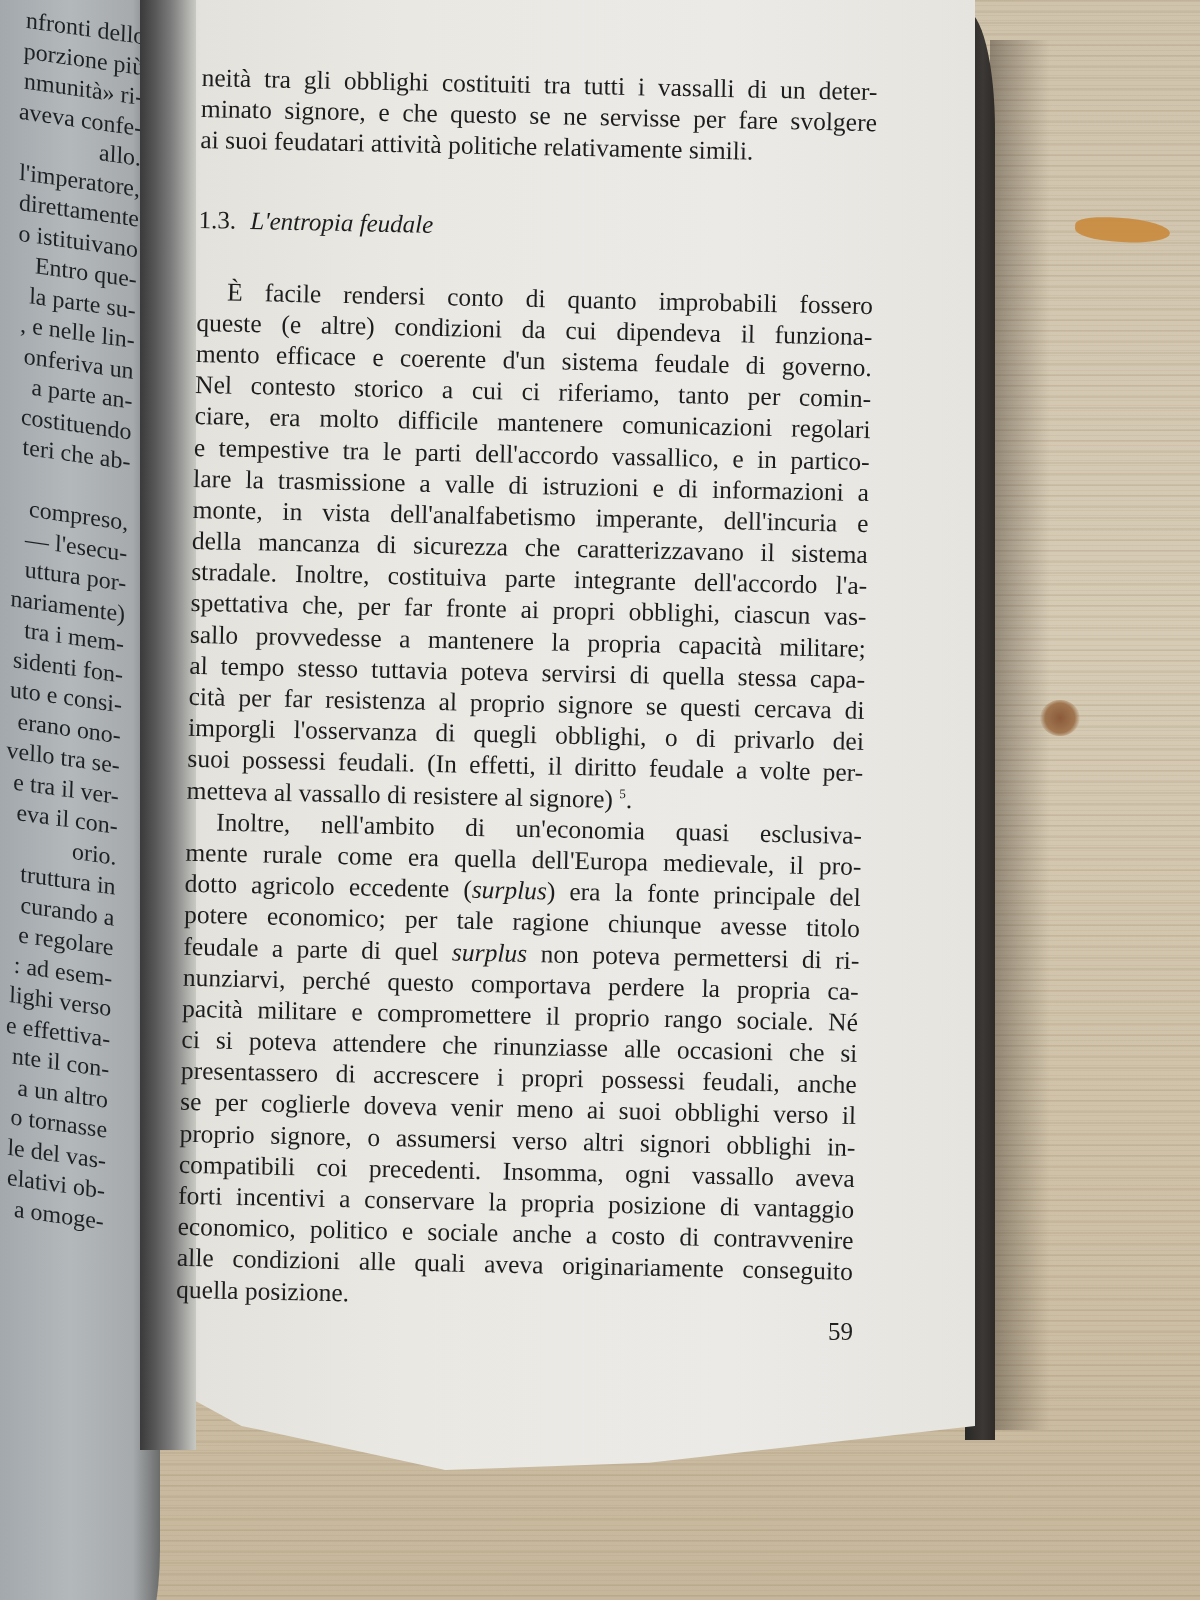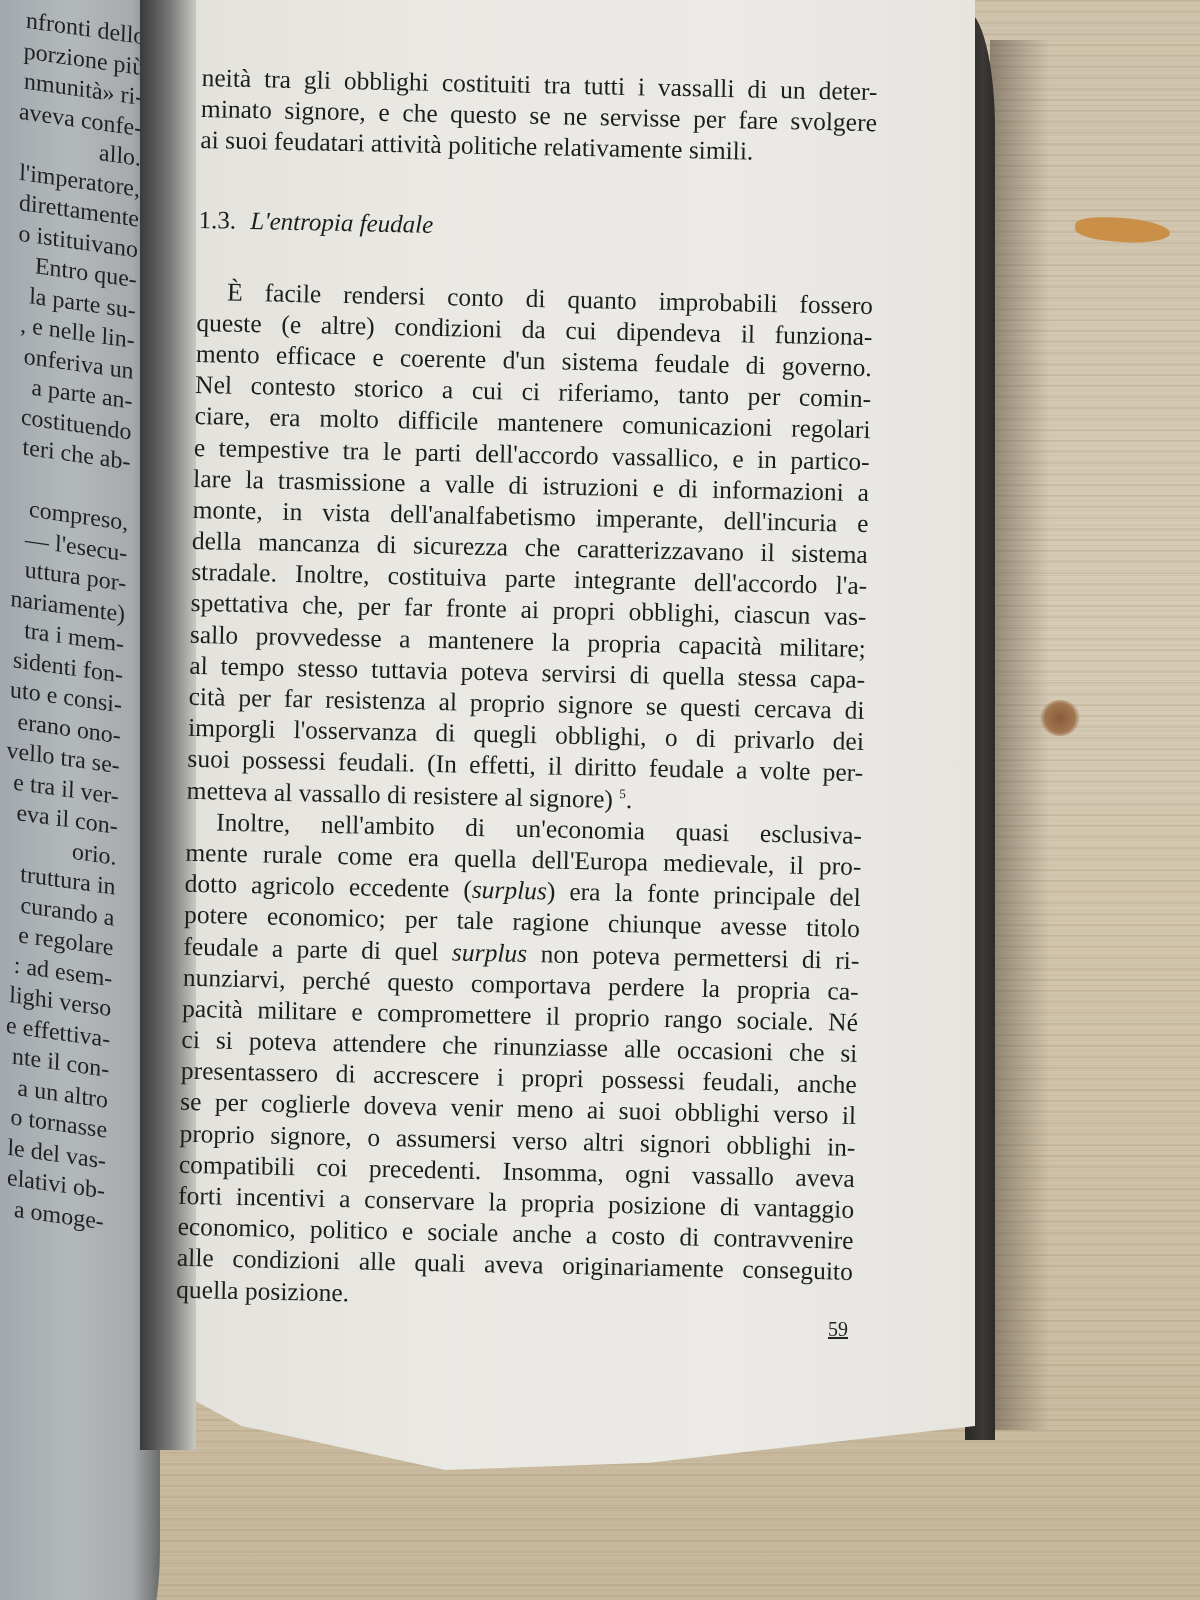--- a/index.html
+++ b/index.html
@@ -62,21 +62,21 @@
     .heading {
       margin: 44px 0 36px 0; height: 40px; line-height: 40px;
       font-size: 25px; text-align-last: left;
     }
     .heading .num { font-style: normal; margin-right: 8px; }
     .heading .title { font-style: italic; }
     sup { font-size: 13px; line-height: 0; vertical-align: 10px; }
     em { font-style: italic; }
     .page-number {
       position: absolute; left: 828px; top: 1318px;
-      font-family: "Liberation Serif", serif; font-size: 20px; color: #222; text-decoration: underline;
+      font-family: "Liberation Serif", serif; font-size: 25px; color: #222;
     }
   </style>
 </head>
 <body>
 
 <div class="knot knot-1"></div>
 <div class="knot knot-2"></div>
 
 <div class="shadow-right"></div>
 <div class="book-edge"></div>

